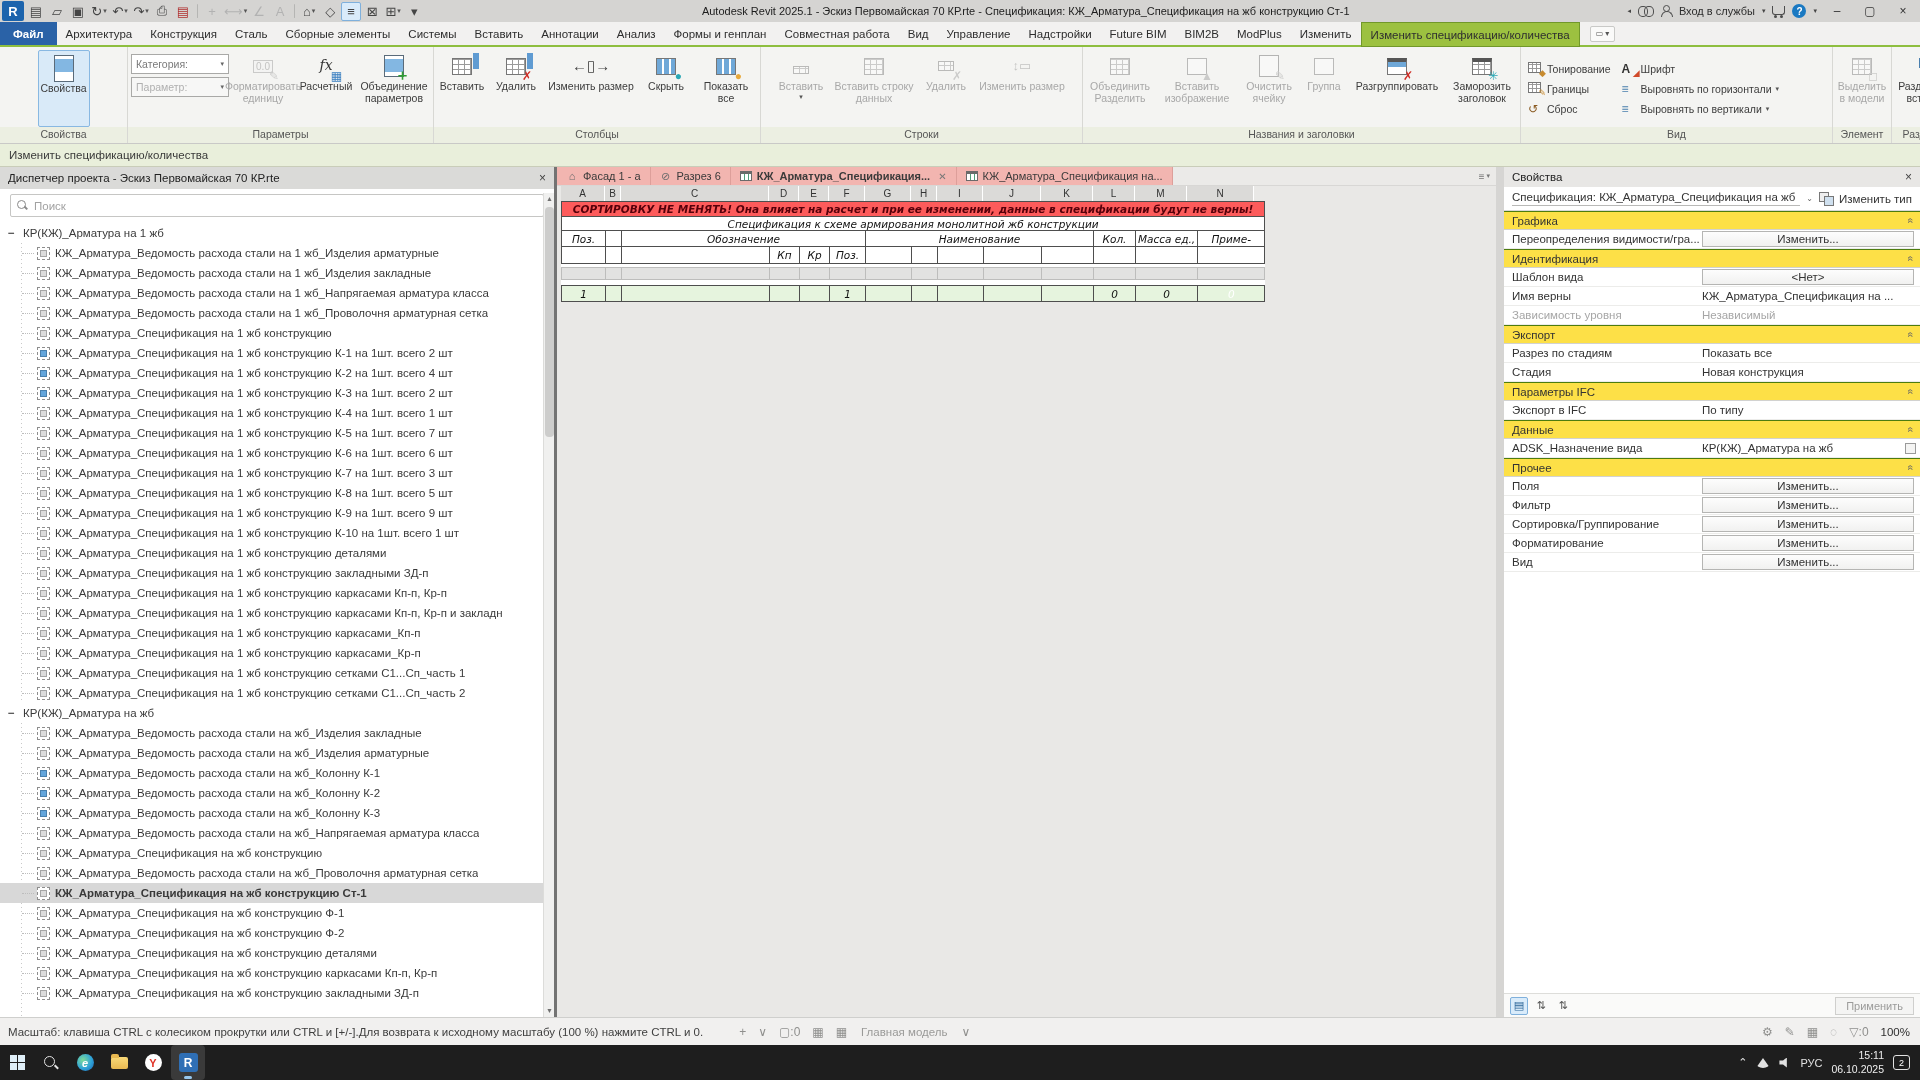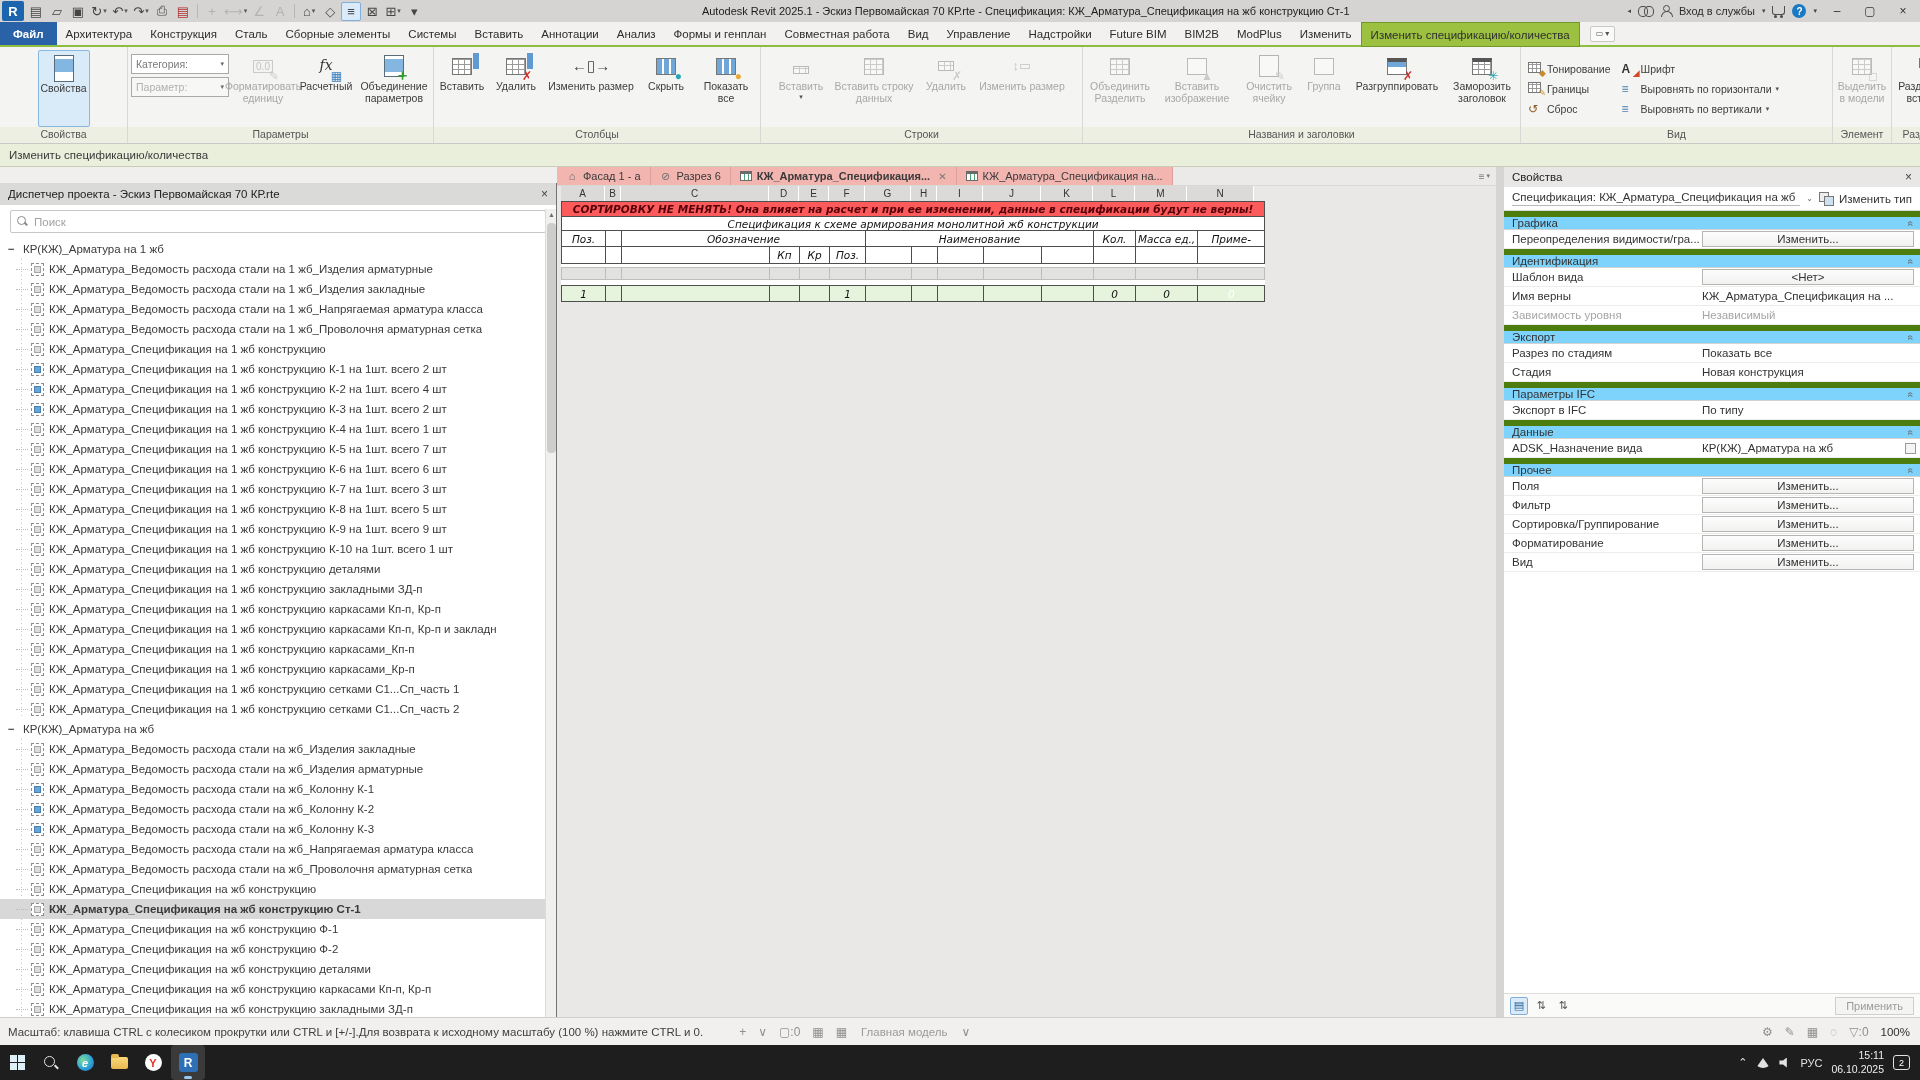--- a/index.html
+++ b/index.html
@@ -74,31 +74,31 @@
   .splitic::after{content:"";position:absolute;left:5px;top:6px;width:13px;height:9px;border:1px solid #4a7fae;background:#7fb3e0}
   .carety{font-size:7px;color:#555;line-height:1}
 
   
   #modebar{position:absolute;left:0;top:144px;width:1920px;height:23px;background:#e9efdb;border-bottom:1px solid #c9cdb9;display:flex;align-items:center;padding-left:9px;font-size:11.5px;color:#3a3a3a}
 
   
   #main{position:absolute;left:0;top:167px;width:1920px;height:850px}
 
   
-  #browser{position:absolute;left:0;top:16px;width:557px;height:850px;background:#fff;border-right:1px solid #737373;overflow:hidden}
+  #browser{position:absolute;left:0;top:0;width:557px;height:850px;background:#fff;border-right:3px solid #737373;overflow:hidden}
   #btitle{height:22px;background:#dadad8;display:flex;align-items:center;padding:0 8px;font-size:11.5px;color:#222}
   #btitle .x{margin-left:auto;color:#444;font-size:12px}
   #bsearch{margin:5px 10px 4px 10px;height:23px;border:1px solid #c6c6c4;border-radius:2px;display:flex;align-items:center;padding:0 6px;gap:6px}
   .mag{position:relative;width:11px;height:11px}
   .mag::before{content:"";position:absolute;left:0;top:0;width:7px;height:7px;border:1.5px solid #8a8a8a;border-radius:50%}
   .mag::after{content:"";position:absolute;left:7px;top:7px;width:4px;height:1.5px;background:#8a8a8a;transform:rotate(45deg)}
   #bsearch input{border:none;outline:none;flex:1;font-size:11.5px;color:#444;background:transparent}
   #bsearch input::placeholder{color:#a2a2a2}
   #tree{position:absolute;left:0;top:56px;right:11px;bottom:0;overflow:hidden;background-image:repeating-linear-gradient(180deg,#c9c9c9 0 1px,transparent 1px 4px);background-size:1px 100%;background-position:21px 0;background-repeat:no-repeat}
-  .trow{height:20px;display:flex;align-items:center;padding-left:16px;white-space:nowrap;font-size:11.5px;color:#3a3a3a}
+  .trow{height:20px;display:flex;align-items:center;padding-left:22px;white-space:nowrap;font-size:11.5px;color:#3a3a3a}
   .trow.grp{padding-left:8px;background:#fff}
   .trow.sel{background:#d8d8d8;font-weight:bold}
   .tmin{display:none;width:9px;margin-right:6px;color:#555;font-weight:bold}
   .grp .tmin{display:inline-block}
   .tdash{width:12px;border-top:1px dotted #bdbdbd;margin-right:3px}
   .ticn{width:13px;height:13px;border:1px dashed #8d8d8d;display:flex;align-items:center;justify-content:center;margin-right:5px;flex:0 0 auto;background:#fff}
   .ticn i{display:block;width:7px;height:7px;background:#dcdcdc;border:1px solid #a5a5a5}
   .blue .ticn i{background:#64a6dc;border-color:#4a80ad}
   .tlab{overflow:hidden}
   #vscroll{position:absolute;right:0;top:26px;bottom:0;width:11px;background:#f0f0ef;border-left:1px solid #dcdcda}
@@ -144,21 +144,21 @@
   #ptyperow .ti{flex:1;white-space:nowrap;overflow:hidden;border-bottom:1px solid #b9b9b7;padding-bottom:2px}
   .dblsq{position:relative;width:14px;height:13px}
   .dblsq::before{content:"";position:absolute;left:0;top:0;width:8px;height:8px;border:1px solid #777;background:#eee}
   .dblsq::after{content:"";position:absolute;left:5px;top:4px;width:8px;height:8px;border:1px solid #777;background:#cfe0ef}
   #pgrid{font-size:11.5px;color:#333}
   .prow{display:flex;align-items:center;height:19px;border-bottom:1px solid #ececea;padding:0 2px 0 8px}
   .prow .plabel{width:190px;white-space:nowrap;overflow:hidden;flex:0 0 auto}
   .prow .pval{flex:1;display:flex;align-items:center;min-width:0}
   .prow .pv{white-space:nowrap;overflow:hidden}
   .prow .pv.btn{flex:1;text-align:center;border:1px solid #b5b5b3;background:linear-gradient(#fdfdfd,#f1f1f0);height:16px;line-height:15px;margin-right:4px}
-  .prow.sec{background:#7dd3fc;border-bottom:1px solid #d2d2d0;border-top:6px solid #4d7c0f}
+  .prow.sec{background:#fde047;border-bottom:1px solid #d2d2d0;border-top:1px solid #4d7c0f}
   .prow.sec .plabel{width:auto;flex:1}
   .prow.dim{color:#a6a6a6}
   .chev{display:none;transform:rotate(90deg);font-size:10px;color:#666;margin-left:auto;margin-right:4px}
   .sec .chev{display:inline-block}
   .chk{display:none;width:11px;height:11px;border:1px solid #9a9a9a;background:#f4f4f3;margin-left:auto;margin-right:2px}
   .chk.on{display:inline-block}
   #pfoot{position:absolute;left:0;bottom:0;width:100%;height:24px;border-top:1px solid #ddddda;display:flex;align-items:center;padding:0 6px;gap:4px;background:#fafaf9}
   .pfic{width:18px;height:18px;display:flex;align-items:center;justify-content:center;font-size:11px;color:#555;border-radius:2px}
   .pfic.act{background:#d9ebfa;border:1px solid #7fb0dc;color:#2a6496}
   #applybtn{margin-left:auto;border:1px solid #cfcfcd;background:#f4f4f3;color:#9b9b9a;font-size:11px;padding:2px 10px}
@@ -803,29 +803,29 @@
               <i></i>
             </span>
             <span class="tlab">КЖ_Арматура_Ведомость расхода стали на жб_Напрягаемая арматура класса</span>
           </div>
           <div class="trow">
 
             <span class="tdash"></span>
             <span class="ticn">
               <i></i>
             </span>
+            <span class="tlab">КЖ_Арматура_Спецификация на жб конструкцию</span>
+          </div>
+          <div class="trow">
+
+            <span class="tdash"></span>
+            <span class="ticn">
+              <i></i>
+            </span>
             <span class="tlab">КЖ_Арматура_Ведомость расхода стали на жб_Проволочня арматурная сетка</span>
-          </div>
-          <div class="trow">
-
-            <span class="tdash"></span>
-            <span class="ticn">
-              <i></i>
-            </span>
-            <span class="tlab">КЖ_Арматура_Спецификация на жб конструкцию</span>
           </div>
           <div class="trow sel">
 
             <span class="tdash"></span>
             <span class="ticn">
               <i></i>
             </span>
             <span class="tlab">КЖ_Арматура_Спецификация на жб конструкцию Ст-1</span>
           </div>
           <div class="trow">

